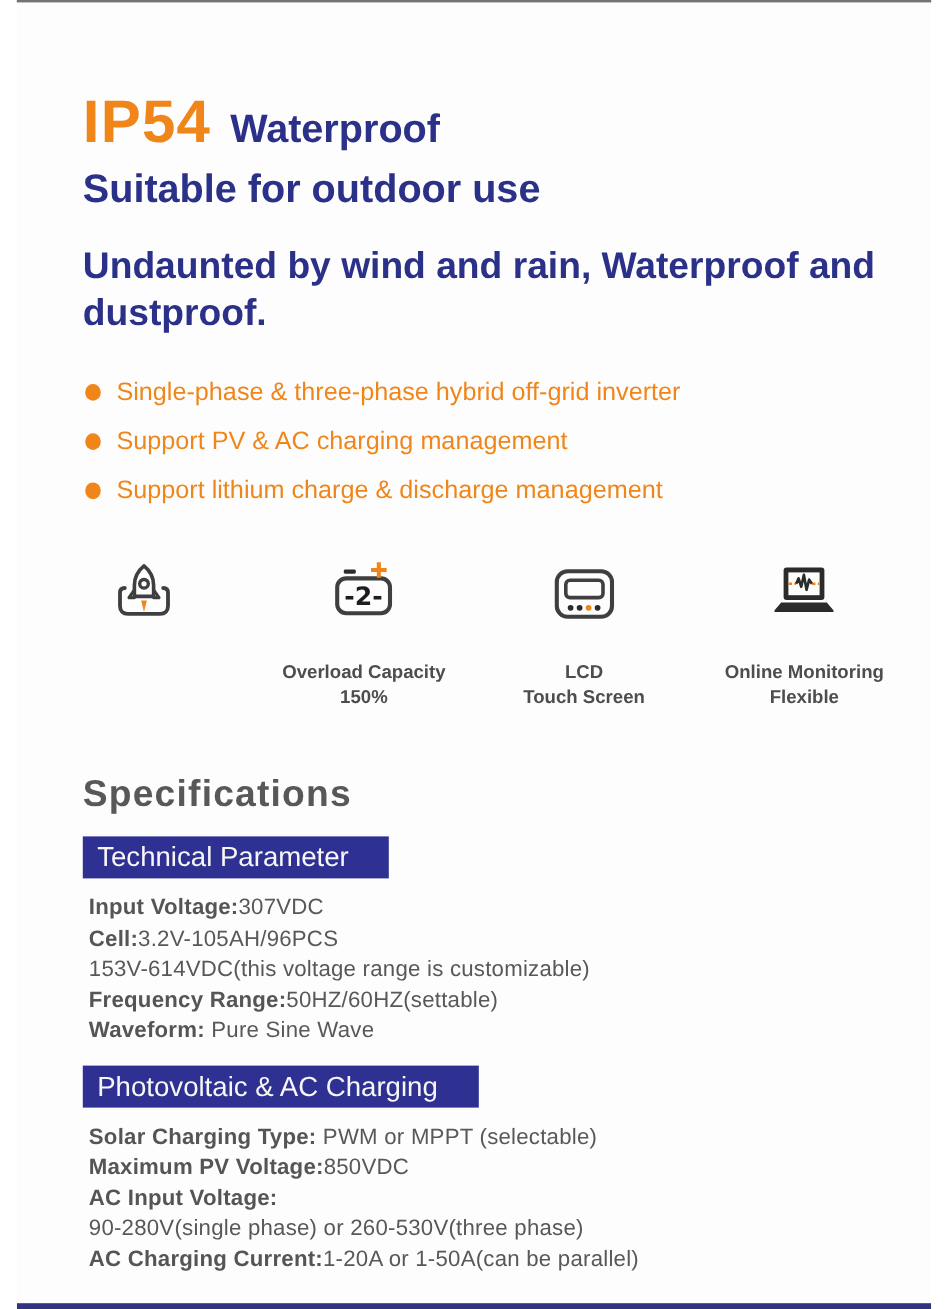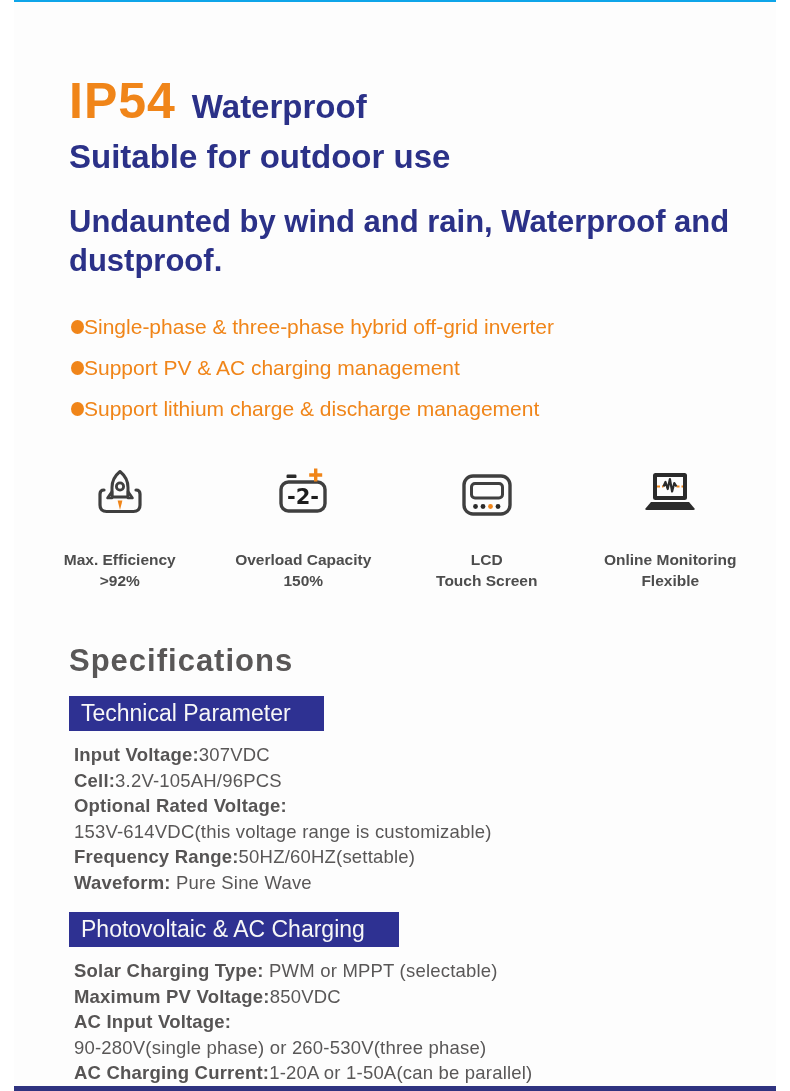--- a/index.html
+++ b/index.html
@@ -3,21 +3,21 @@
 <meta charset="utf-8">
 <style>
   * { margin: 0; padding: 0; box-sizing: border-box; }
   html, body { background: #ffffff; }
   .page {
     position: relative;
     width: 762px;
     height: 1091px;
     margin: 0 auto;
     background: var(--page_bg, #fdfdfd);
-    border-top: 2px solid #0ea5e9;
+    border-top: 2px solid #737373;
     font-family: "Liberation Sans", sans-serif;
     overflow: hidden;
   }
   
   .hero { padding: 74px 40px 0 55px; }
   .hero-line1 { display: flex; align-items: baseline; gap: 16px; }
   .ip-badge {
     color: var(--accent, #F08519);
     font-size: 50px;
     font-weight: 700;
@@ -43,20 +43,21 @@
     color: var(--navy, #2B3188);
     font-size: 31px;
     font-weight: 700;
     line-height: 1.25;
   }
   
   .features { list-style: none; margin-top: 36px; padding-left: 57px; }
   .feature {
     display: flex;
     align-items: center;
+    gap: 13px;
     color: var(--accent, #F08519);
     font-size: 21px;
     line-height: 1;
     margin-bottom: 20px;
   }
   .dot {
     width: 13px; height: 14px;
     border-radius: 50%;
     background: var(--accent, #F08519);
     flex: 0 0 auto;
@@ -153,24 +154,20 @@
       <span class="hl-icon">
         <svg viewBox="0 0 64 64" xmlns="http://www.w3.org/2000/svg">
           <path d="M16 27 c-3 0 -4 1.6 -4 4 v11 c0 4.2 2.6 6.5 6.5 6.5 h27 c3.9 0 6.5 -2.3 6.5 -6.5 v-11 c0 -2.4 -1 -4 -4 -4" fill="none" stroke="#3f3f3f" stroke-width="3.2" stroke-linecap="round"></path>
           <path d="M32 8.5 c-5.6 4.6 -8 10 -8 16 v9.5 h16 v-9.5 c0 -6 -2.4 -11.4 -8 -16 z" fill="#fdfdfd" stroke="#3f3f3f" stroke-width="3" stroke-linejoin="round"></path>
           <path d="M24 28.5 l-4.5 6.5 h4.5 z" fill="#fdfdfd" stroke="#3f3f3f" stroke-width="2.6" stroke-linejoin="round"></path>
           <path d="M40 28.5 l4.5 6.5 h-4.5 z" fill="#fdfdfd" stroke="#3f3f3f" stroke-width="2.6" stroke-linejoin="round"></path>
           <circle cx="32" cy="23.5" r="3.6" fill="none" stroke="#3f3f3f" stroke-width="2.8"></circle>
           <path d="M29.6 37.5 q2.4 9.5 2.4 9.5 q2.4 -9.5 2.4 -9.5 z" fill="#F08519"></path>
         </svg>
       </span>
-      <div class="hl-label">
-        <div>Max. Efficiency</div>
-        <div>&gt;92%</div>
-      </div>
     </div>
 
     <div class="highlight">
       <span class="hl-icon">
         <svg viewBox="0 0 64 64" xmlns="http://www.w3.org/2000/svg">
           <rect x="10" y="19" width="44" height="29" rx="7.5" fill="none" stroke="#3f3f3f" stroke-width="3.4"></rect>
           <rect x="15.5" y="11.5" width="10" height="3.6" rx="1.2" fill="#2b2b2b"></rect>
           <path d="M43 5.5 h3.4 v4.8 h4.8 v3.4 h-4.8 v4.8 h-3.4 v-4.8 h-4.8 v-3.4 h4.8 z" fill="#F08519"></path>
           <text x="32" y="41" text-anchor="middle" font-size="21" font-weight="bold" fill="#1d1d1d" font-family="DejaVu Sans, sans-serif">-2-</text>
         </svg>
@@ -217,21 +214,20 @@
 
   </div>
 
   <section class="specs">
     <h2 class="specs-title">Specifications</h2>
 
     <div class="section-header tech">Technical Parameter</div>
     <div class="spec-body">
       <p class="spec-row"><b>Input Voltage:</b><span>307VDC</span></p>
       <p class="spec-row"><b>Cell:</b><span>3.2V-105AH/96PCS</span></p>
-      <p class="spec-row"><b>Optional Rated Voltage:</b><span></span></p>
       <p class="spec-row"><b></b><span>153V-614VDC(this voltage range is customizable)</span></p>
       <p class="spec-row"><b>Frequency Range:</b><span>50HZ/60HZ(settable)</span></p>
       <p class="spec-row"><b>Waveform:</b><span> Pure Sine Wave</span></p>
     </div>
 
     <div class="section-header pv">Photovoltaic &amp; AC Charging</div>
     <div class="spec-body">
       <p class="spec-row"><b>Solar Charging Type:</b><span> PWM or MPPT (selectable)</span></p>
       <p class="spec-row"><b>Maximum PV Voltage:</b><span>850VDC</span></p>
       <p class="spec-row"><b>AC Input Voltage:</b><span></span></p>

